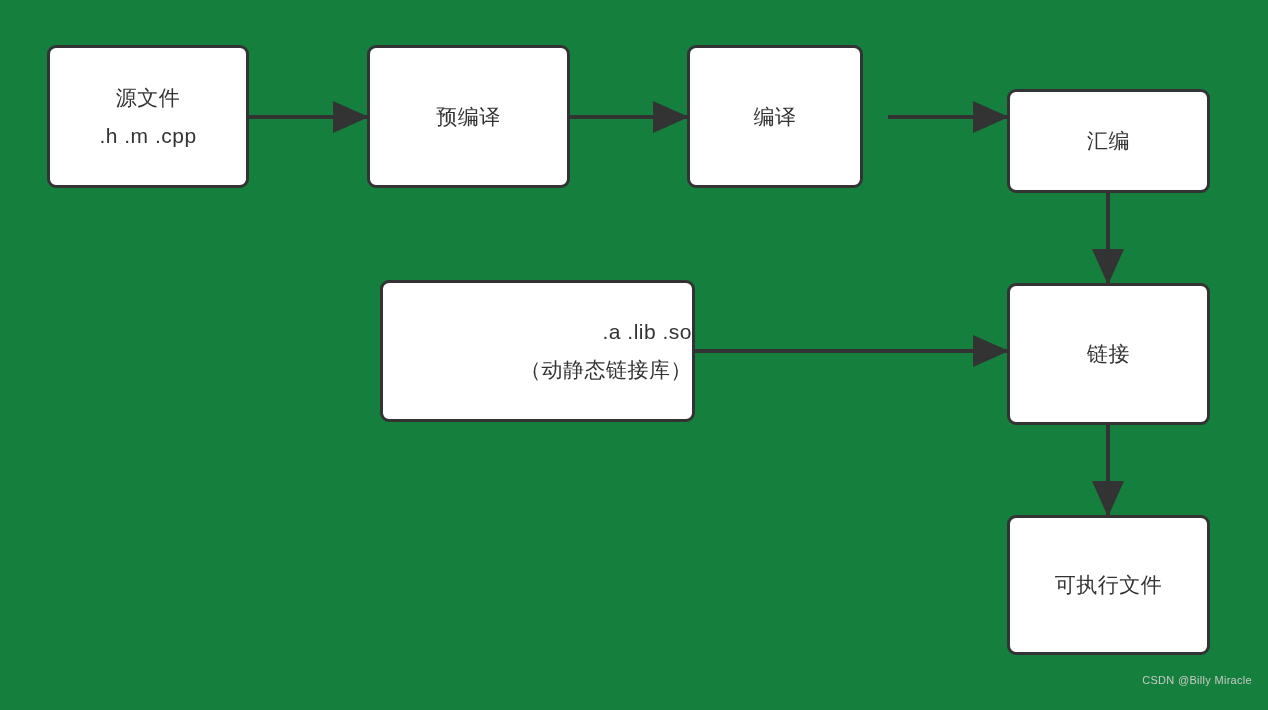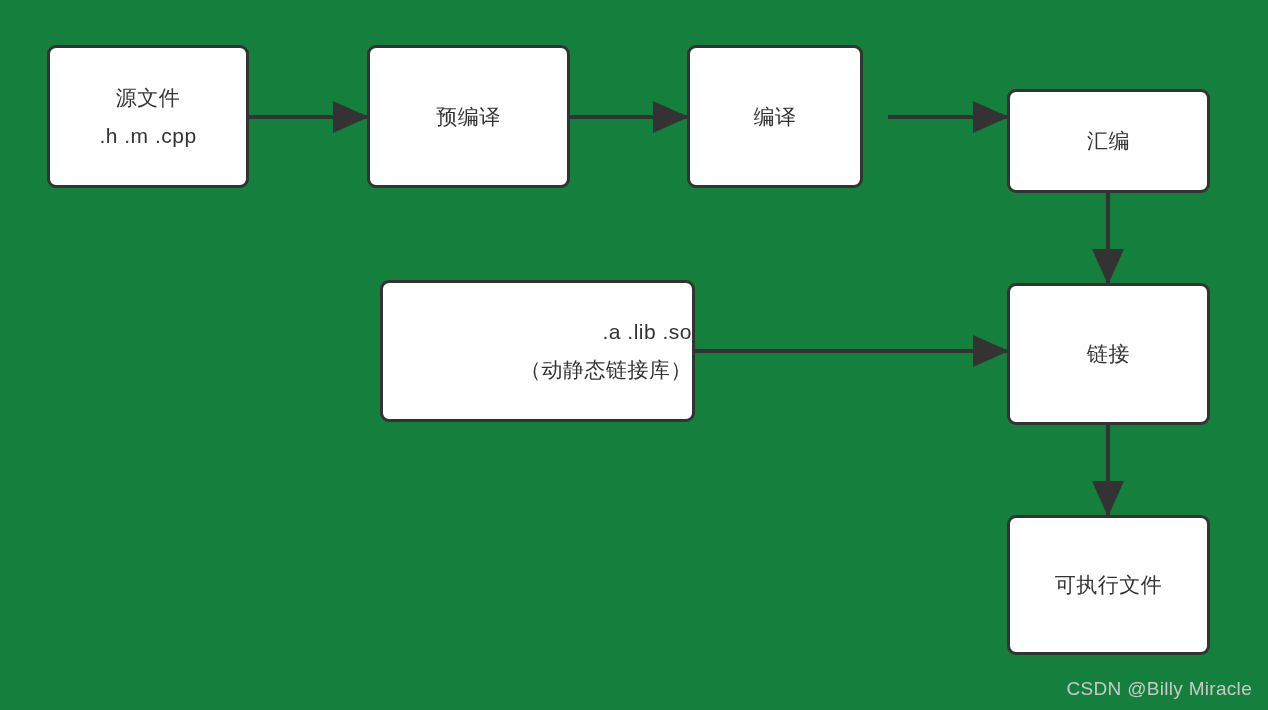--- a/index.html
+++ b/index.html
@@ -43,22 +43,22 @@
     left: 0;
     top: 0;
     width: 1268px;
     height: 710px;
     z-index: 1;
     pointer-events: none;
   }
   .watermark {
     position: absolute;
     right: 16px;
-    bottom: 10px;
-    font-size: 19px;
+    bottom: 24px;
+    font-size: 11px;
     color: #c9c9c9;
     letter-spacing: 0.3px;
     white-space: nowrap;
     z-index: 3;
   }
 </style>
 </head>
 <body>
 
 <div id="canvas">

